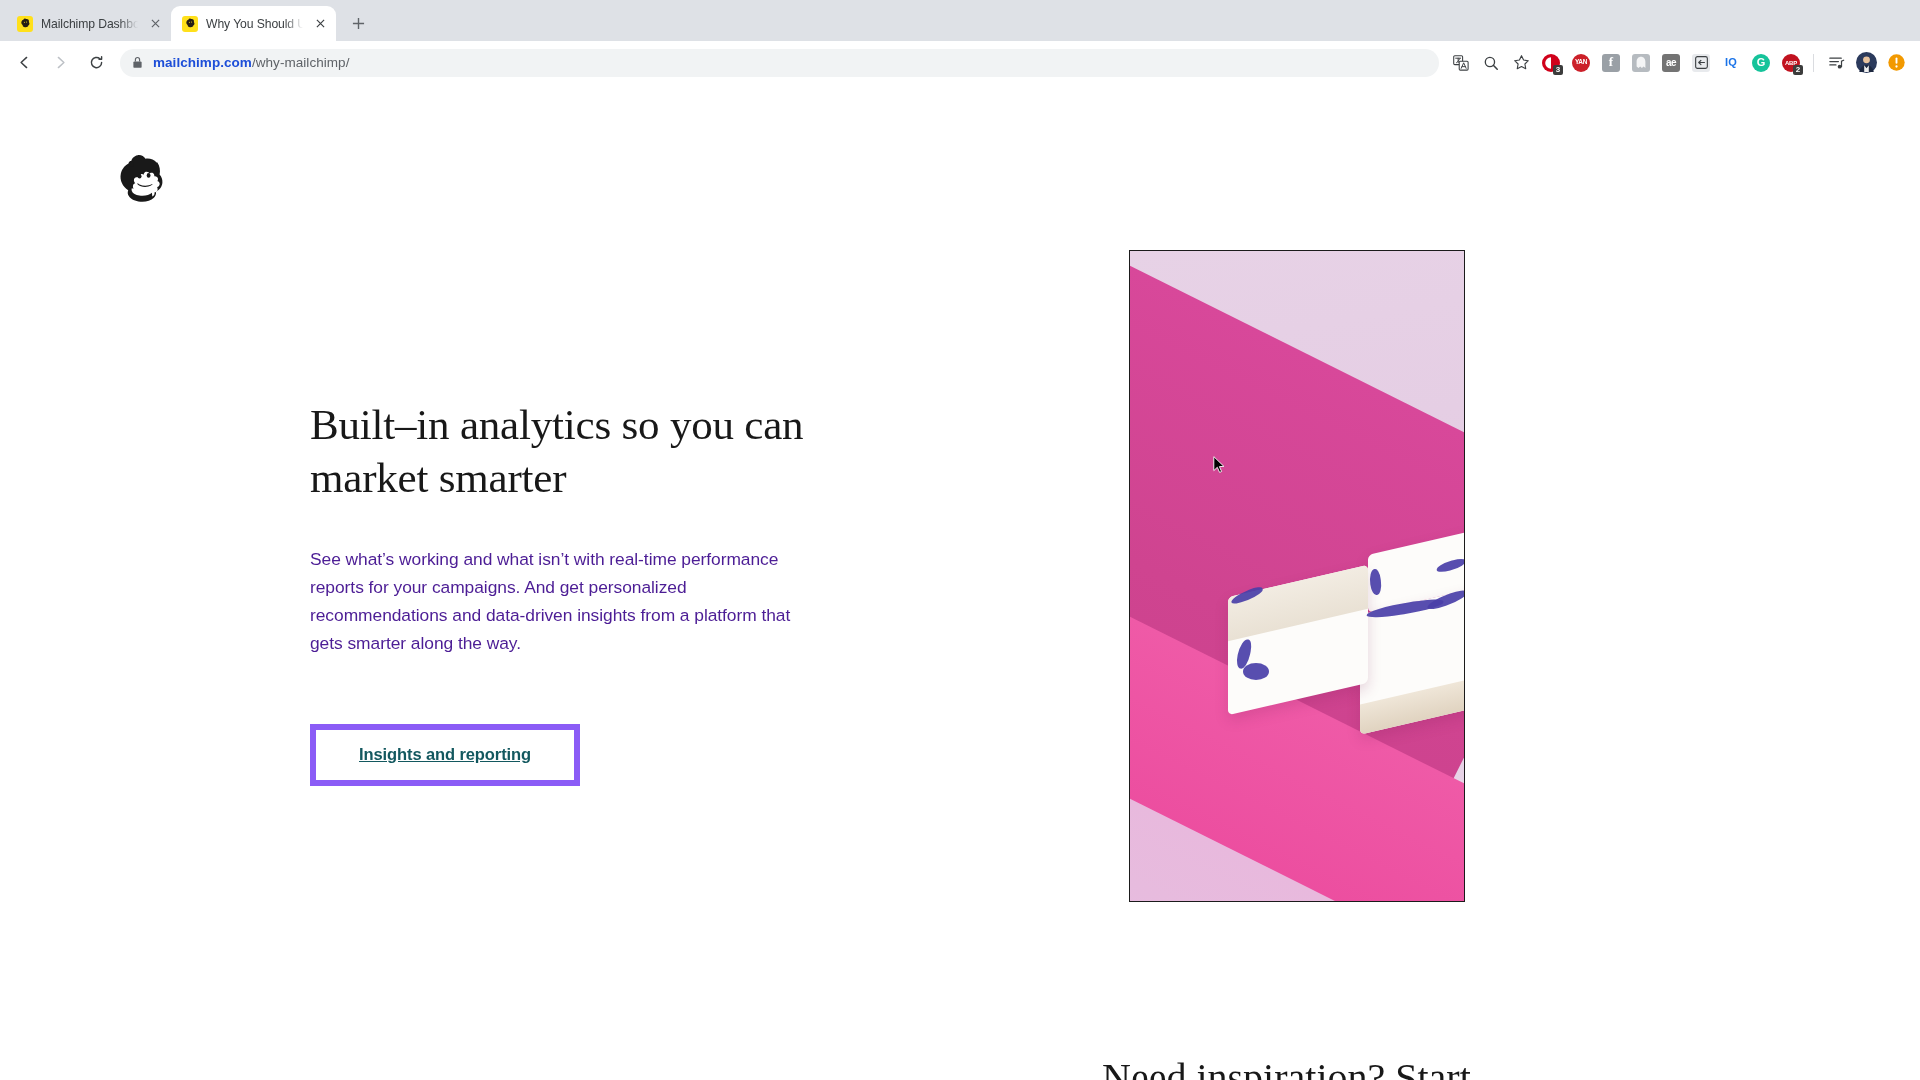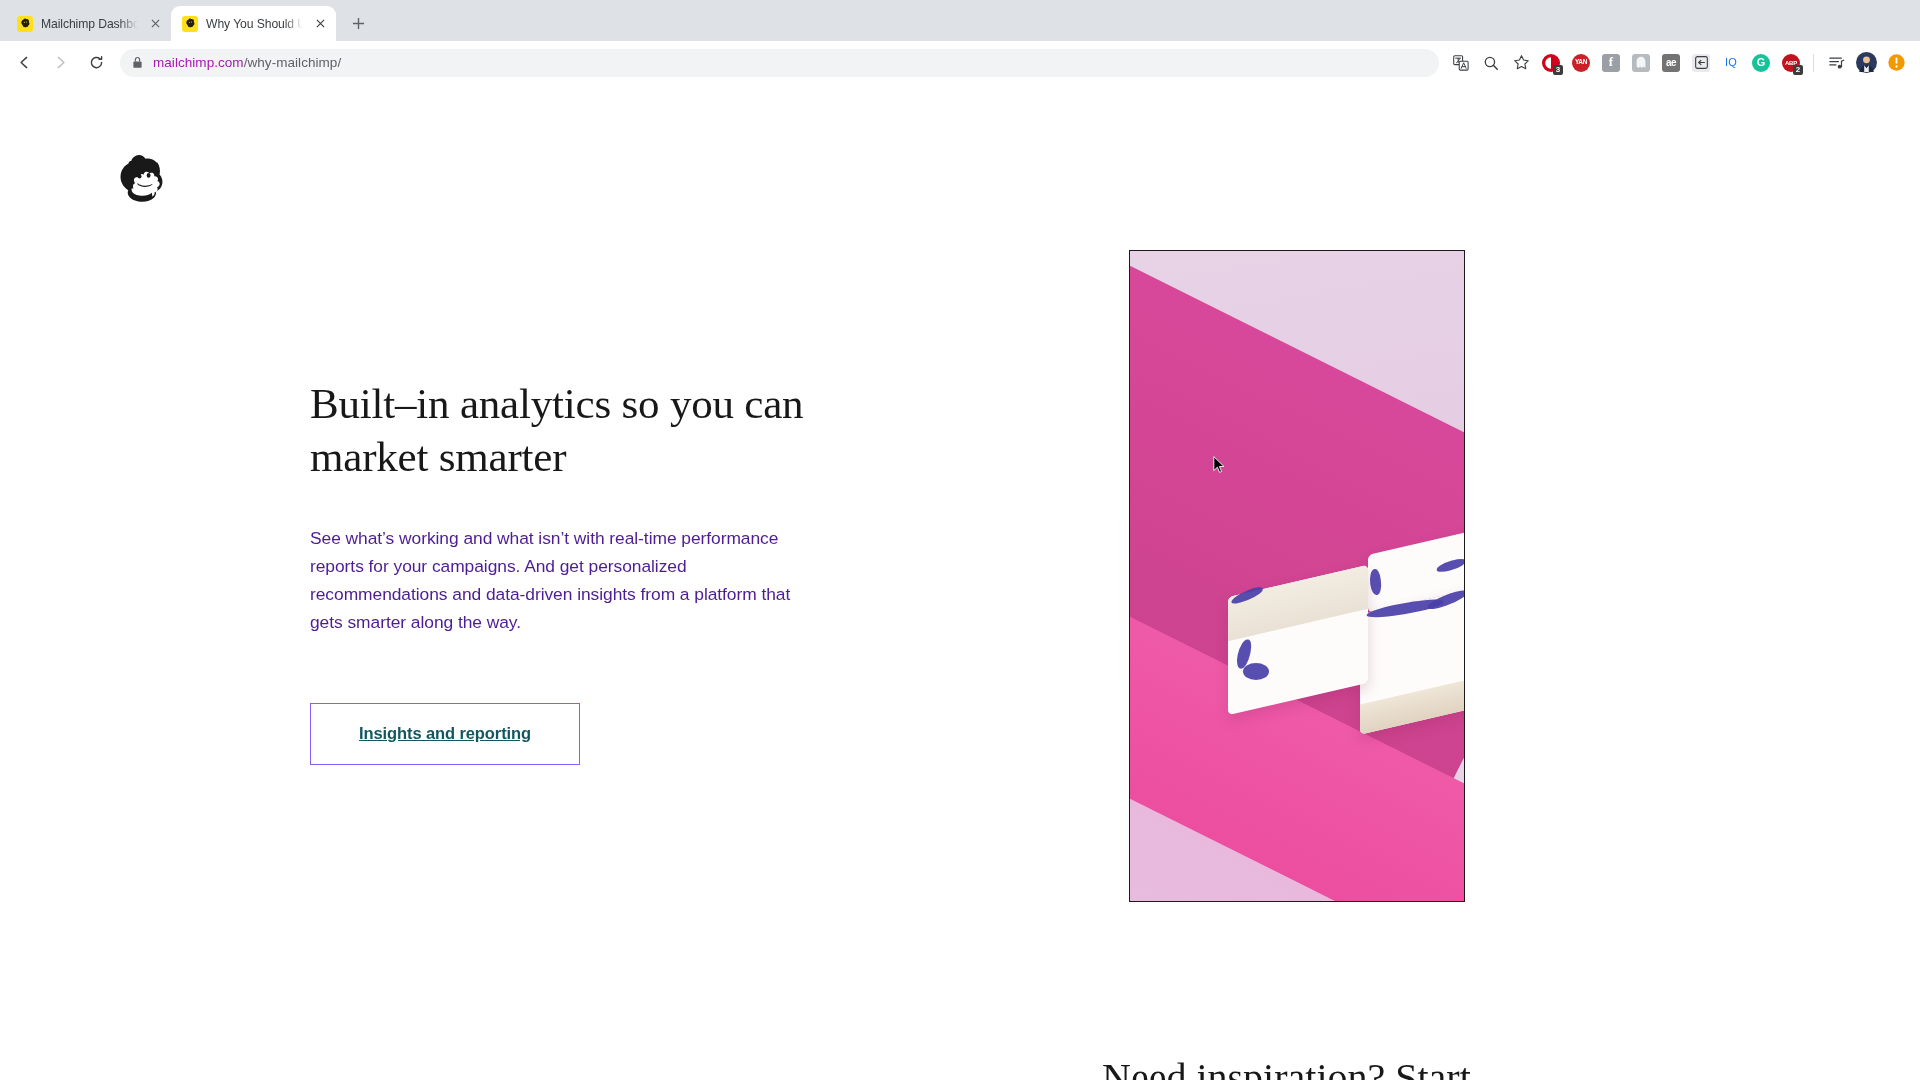--- a/index.html
+++ b/index.html
@@ -98,21 +98,21 @@
     padding:0 12px;
     gap:10px;
     min-width:0;
   }
   .omnibox-url {
     font-size:13.5px;
     color:#5f6368;
     white-space:nowrap;
     letter-spacing:0.05px;
   }
-  .omnibox-url b { color:#a21caf; font-weight:400; }
+  .omnibox-url b { color:#1d4ed8; font-weight:700; }
 
   .tool-icons { display:flex; align-items:center; gap:2px; flex:0 0 auto; }
   .ticon {
     width:28px; height:28px;
     border-radius:50%;
     display:flex; align-items:center; justify-content:center;
     position:relative;
     flex:0 0 28px;
   }
   .ext {
@@ -148,21 +148,21 @@
   }
 
   .site-logo {
     position:absolute;
     left:116px; top:68px;
     width:58px; height:52px;
   }
 
   .hero {
     position:absolute;
-    left:310px; top:293px;
+    left:310px; top:314px;
     width:560px;
   }
   .hero h1 {
     font-family:"Liberation Serif", serif;
     font-size:43px;
     line-height:1.23;
     font-weight:400;
     color:#181818;
     letter-spacing:-0.2px;
   }
@@ -174,21 +174,21 @@
     max-width:490px;
     letter-spacing:-0.05px;
   }
   .cta {
     display:inline-flex;
     align-items:center;
     justify-content:center;
     margin-top:66px;
     width:270px;
     height:62px;
-    border:1px solid #8b5cf6;
+    border:6px solid #8b5cf6;
     background:#ffffff;
     color:#13585f;
     font-size:16.5px;
     font-weight:700;
     letter-spacing:-0.1px;
     cursor:pointer;
   }
 
   
   .photo-frame {
@@ -427,21 +427,21 @@
       <div class="ticon">
         <span class="ext" style="background:#e8eaed;">
           <svg width="13" height="13" viewBox="0 0 14 14" aria-hidden="true">
             <rect x="0.7" y="0.7" width="12.6" height="12.6" rx="2" fill="none" stroke="#3c4043" stroke-width="1.2"></rect>
             <path d="M10.2 7 H4.2 M6.4 4.6 L4 7 L6.4 9.4" stroke="#3c4043" stroke-width="1.2" fill="none" stroke-linecap="round" stroke-linejoin="round"></path>
           </svg>
         </span>
       </div>
 
       <div class="ticon">
-        <span class="ext" style="background:transparent;color:#1a73e8;font-size:11px;font-weight:normal;letter-spacing:0.2px;">IQ</span>
+        <span class="ext" style="background:transparent;color:#1a73e8;font-size:11px;font-weight:bold;letter-spacing:0.2px;">IQ</span>
       </div>
 
       <div class="ticon">
         <span class="ext" style="background:#15c39a;border-radius:50%;font-size:11px;font-weight:bold;padding-bottom:1px;">G</span>
       </div>
 
       <div class="ticon">
         <span class="ext" style="background:#c1121f;border-radius:50%;font-size:6px;letter-spacing:-0.2px;">ABP</span>
         <span class="badge">2</span>
       </div>

